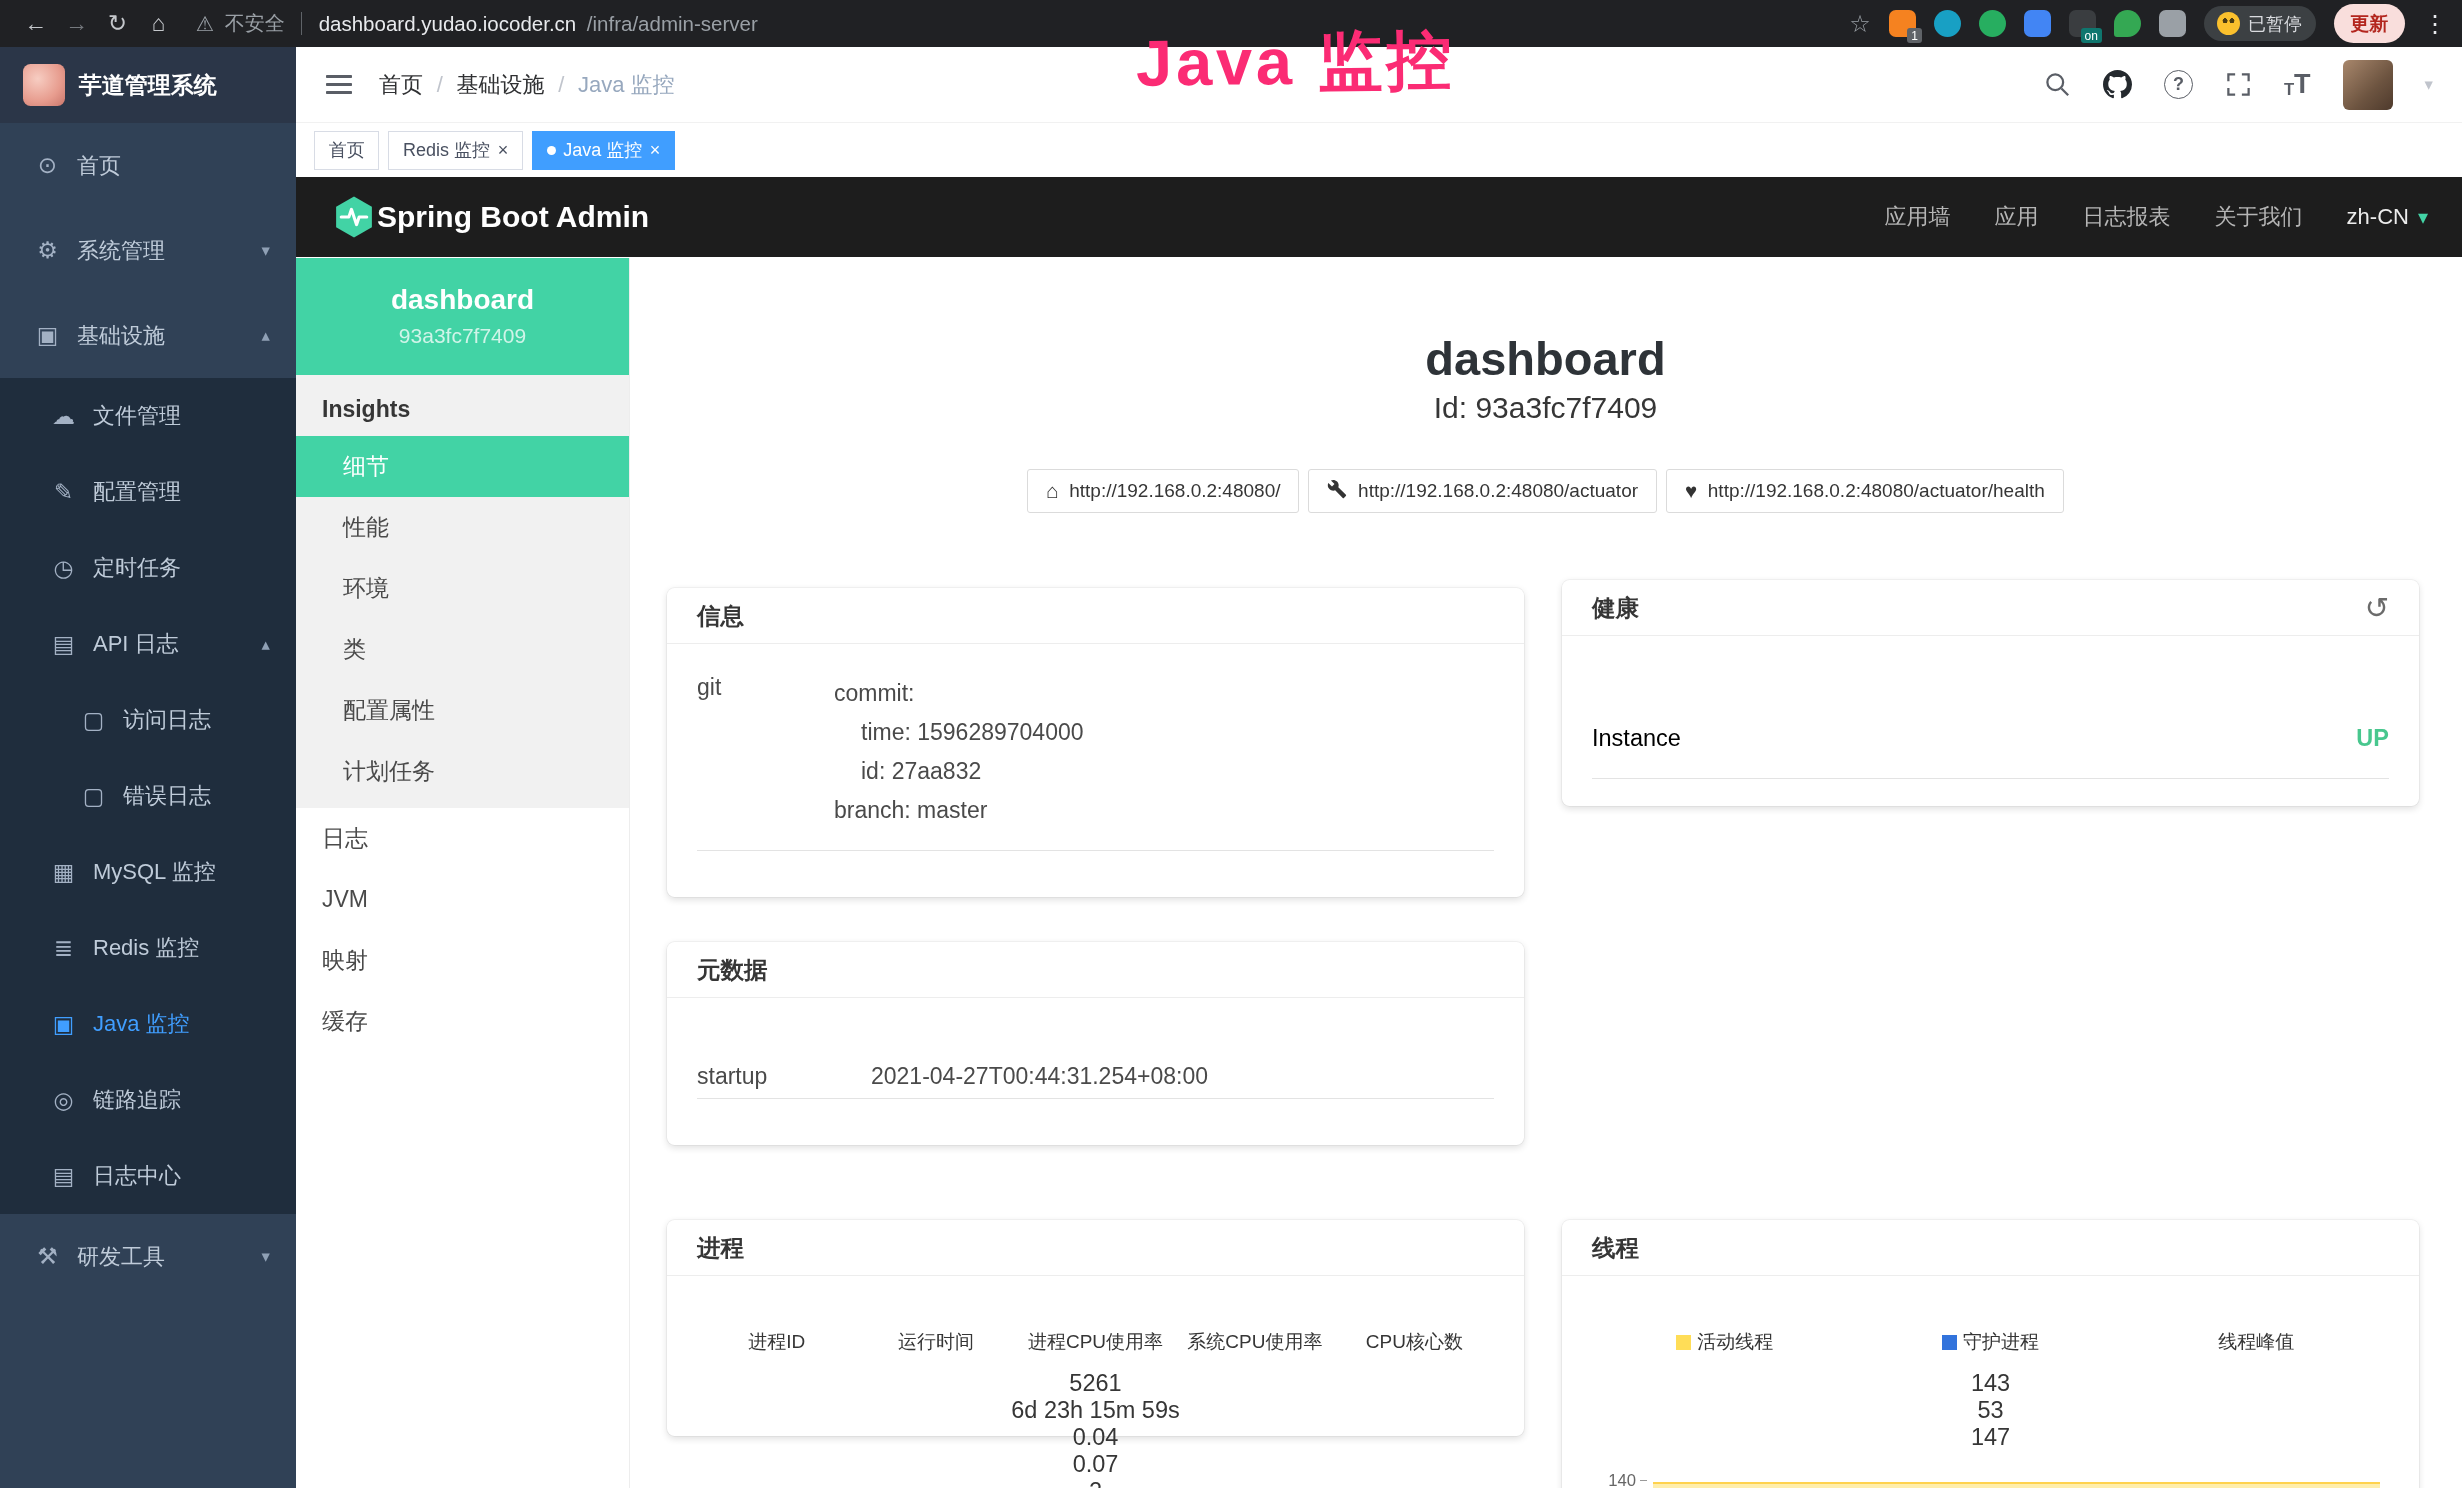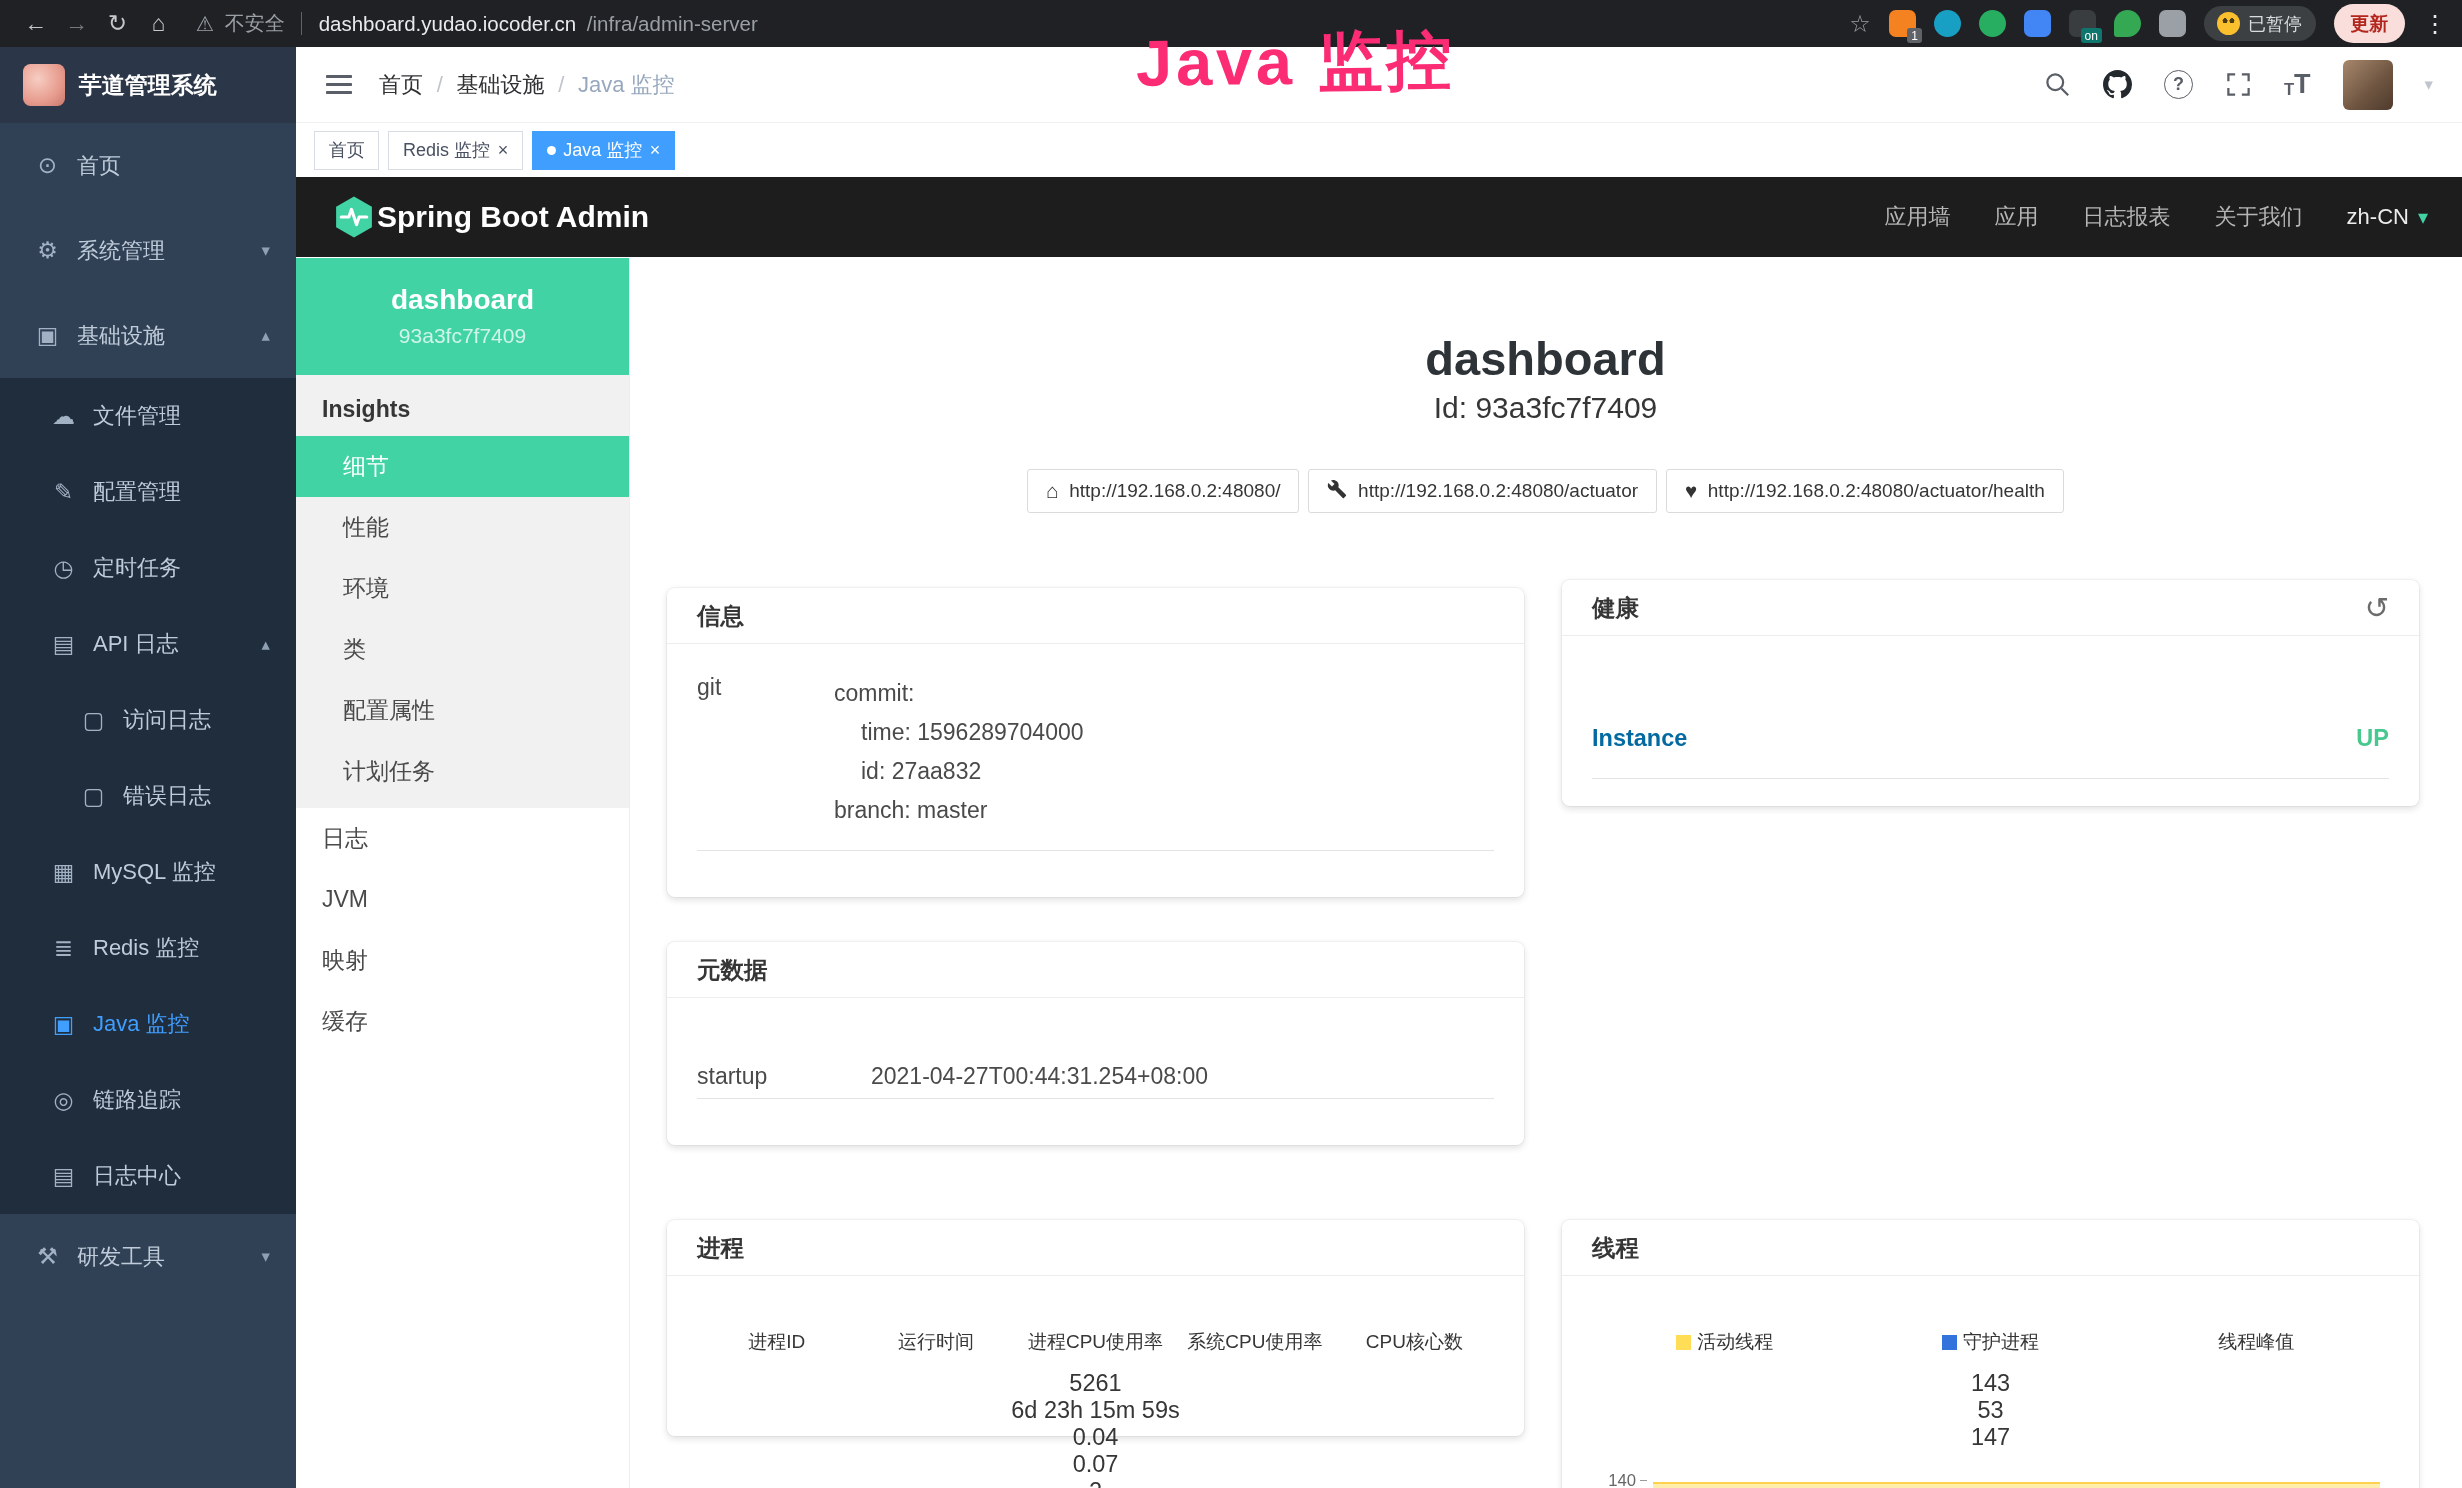--- a/index.html
+++ b/index.html
@@ -131,21 +131,21 @@
   .info-body { padding:30px 30px 0; }
   .info-row { display:flex; padding-bottom:20px; border-bottom:0.8px solid #e3e3e3; }
   .info-label { width:137px; font-size:23px; color:#4a4a4a; }
   .info-val { font-size:23px; color:#4a4a4a; line-height:39px; }
   .indent { padding-left:27px; }
 
   .card-health { left:933px; top:322px; width:857px; height:226px; }
   .health-body { padding:89px 30px 0; }
   .health-row { display:flex; justify-content:space-between; align-items:center;
                 padding-bottom:26px; border-bottom:0.8px solid #e3e3e3; }
-  .health-label { font-size:23.5px; font-weight:700; color:#0369a1; }
+  .health-label { font-size:23.5px; font-weight:400; color:#000000; }
   .health-status { font-size:23.5px; font-weight:700; color:#48c78e; }
 
   .card-meta { left:38px; top:684px; width:857px; height:203px; }
   .meta-body { padding:65px 30px 0; }
   .meta-row { display:flex; padding-bottom:8px; border-bottom:0.8px solid #e3e3e3; font-size:23px; color:#4a4a4a; }
   .meta-label { width:174px; }
 
   .card-process { left:38px; top:962px; width:857px; height:216px; }
   .card-threads { left:933px; top:962px; width:857px; height:485px; }
   .stat-body { padding:53px 30px 0; }

